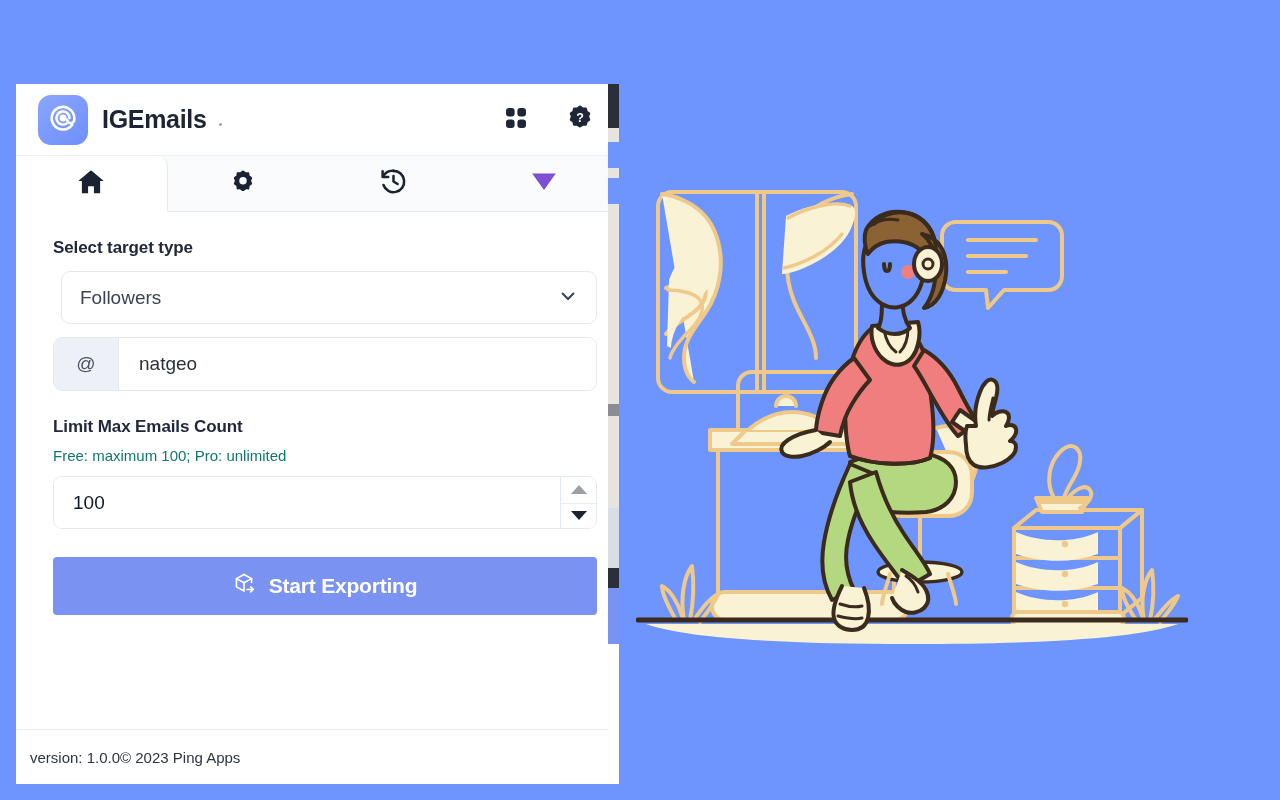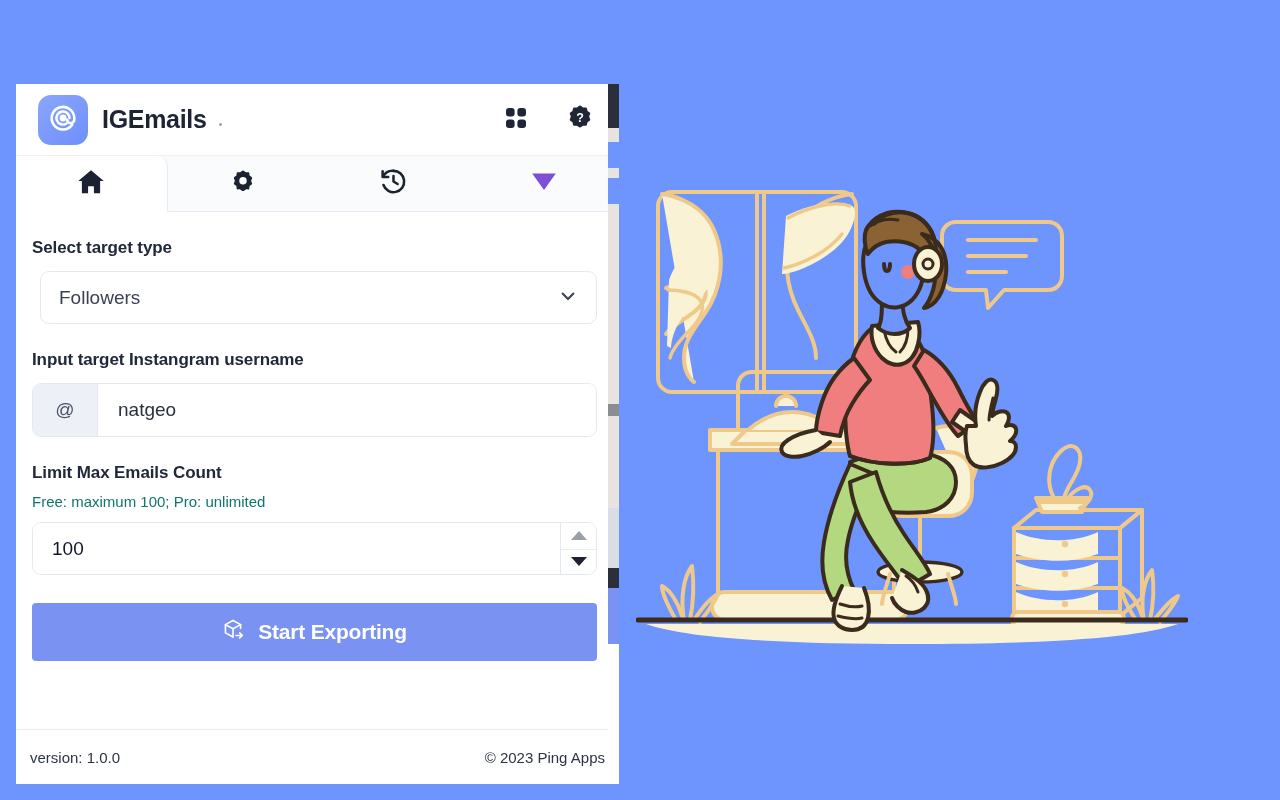--- a/index.html
+++ b/index.html
@@ -91,21 +91,21 @@
     border-bottom: 1px solid #ffffff;
     border-top: none;
     border-top-right-radius: 10px;
     margin-bottom: -1px;
   }
   .tab.active:first-child { border-left: none; }
 
   
   .app-body {
     flex: 1 1 auto;
-    padding: 26px 22px 0 16px;
+    padding: 26px 22px 0 37px;
     background: #fff;
     overflow: hidden;
   }
   .field-label {
     font-size: 17px;
     font-weight: bold;
     color: #20283a;
     letter-spacing: -0.1px;
   }
   .hint-text {
@@ -230,21 +230,20 @@
     letter-spacing: -0.2px;
   }
 
   
   .app-footer {
     flex: 0 0 55px;
     height: 55px;
     border-top: 1px solid #e6eaf2;
     display: flex;
     align-items: center;
-    justify-content: space-between;
     padding: 8px 14px;
     font-size: 15px;
     color: #2d3banys;
     color: #2d3443;
     background: #fff;
   }
 
   
   .clip-strip {
     position: absolute;
@@ -355,21 +354,20 @@
     <div class="field-label">Select target type</div>
     <div class="select-wrap">
       <span class="select-value">Followers</span>
       <span>
         <svg width="20" height="20" viewBox="0 0 20 20">
           <path d="M4.6 7.6 10 13l5.4-5.4" stroke="#3b4254" stroke-width="2.1" fill="none" stroke-linecap="round" stroke-linejoin="round"></path>
         </svg>
       </span>
     </div>
 
-    <div class="field-label section-gap">Input target Instangram username</div>
     <div class="input-group">
       <span class="input-prefix">@</span>
       <input class="text-input" type="text" value="natgeo" style="">
     </div>
 
     <div class="field-label section-gap">Limit Max Emails Count</div>
     <div class="hint-text">Free: maximum 100; Pro: unlimited</div>
 
     <div class="number-wrap">
       <input class="number-input" type="text" value="100" style="">

